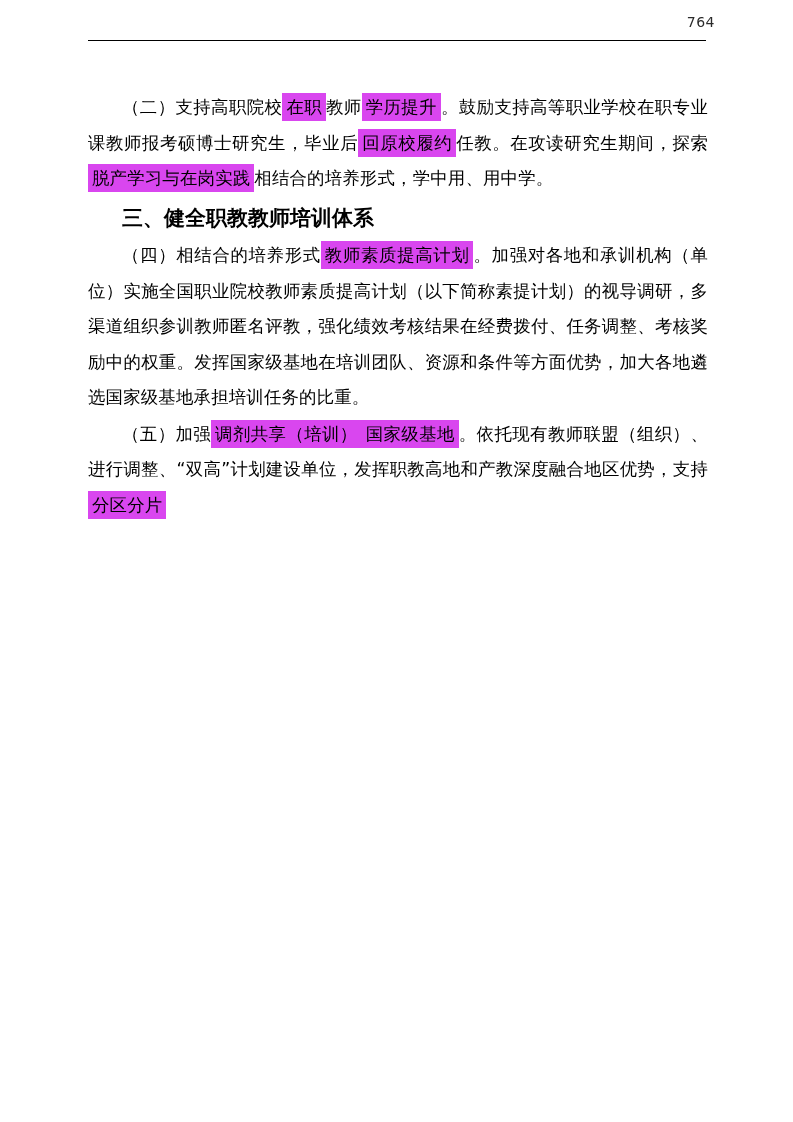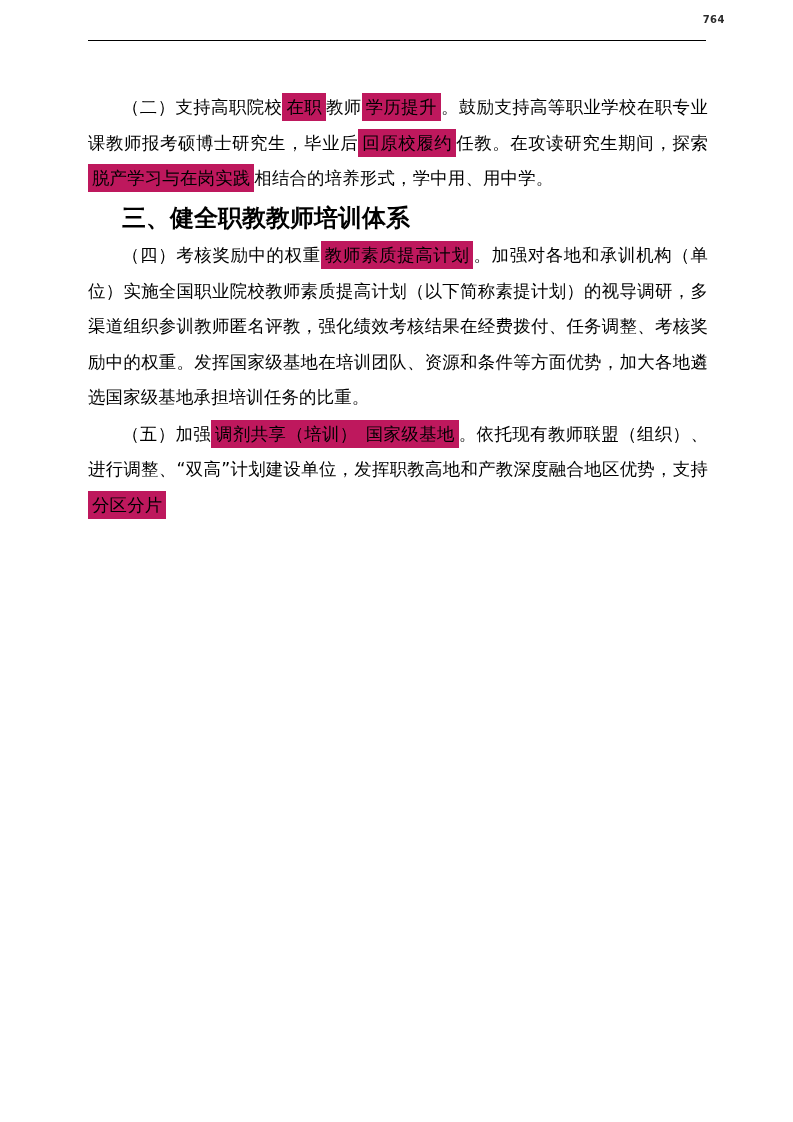--- a/index.html
+++ b/index.html
@@ -13,25 +13,24 @@
     height: 1122px;
     background: #ffffff;
     font-family: "DejaVu Sans", "Liberation Sans", sans-serif;
     color: #000000;
     box-sizing: border-box;
     overflow: hidden;
   }
   .page-number {
     position: absolute;
     top: 14px;
-    right: 68px;
-    font-size: 10px;
+    right: 78px;
+    font-size: 14px;
     color: #2b2b2b;
     letter-spacing: 0.5px;
-    font-weight: bold;
   }
   .rule {
     position: absolute;
     top: 40px;
     left: 88px;
     width: 618px;
     height: 1px;
     background: #000000;
   }
   .content {
@@ -46,27 +45,27 @@
     line-height: 35.5px;
     text-align: justify;
     text-justify: inter-ideograph;
     letter-spacing: 0.2px;
   }
   p.indent {
     text-indent: 34px;
   }
   h2.heading {
     margin: 4px 0 2px 0;
-    font-size: 24px;
+    font-size: 21px;
     line-height: 35.5px;
     font-weight: bold;
     text-indent: 34px;
   }
   mark.hl {
-    background: #be185d;
+    background: #d946ef;
     color: #000000;
     padding: 4px;
   }
 </style>
 </head>
 <body>
 
 <div class="page">
 
   <div class="page-number">764</div>
@@ -76,18 +75,18 @@
 
 
     <p class="para indent"><span>（二）支持高职院校</span><mark class="hl">在职</mark><span>教师</span><mark class="hl">学历提升</mark><span>。鼓励支持高等职业学校在职专业课教师报考硕博士研究生，毕业后</span><mark class="hl">回原校履约</mark><span>任教。在攻读研究生期间，探索</span><mark class="hl">脱产学习与在岗实践</mark><span>相结合的培养形式，学中用、用中学。</span></p>
 
 
     <h2 class="heading">三、健全职教教师培训体系</h2>
 
 
 
 
-    <p class="para indent"><span>（四）考核奖励中的权重</span><mark class="hl">教师素质提高计划</mark><span>。加强对各地和承训机构（单位）实施全国职业院校教师素质提高计划（以下简称素提计划）的视导调研，多渠道组织参训教师匿名评教，强化绩效考核结果在经费拨付、任务调整、考核奖励中的权重。发挥国家级基地在培训团队、资源和条件等方面优势，加大各地遴选国家级基地承担培训任务的比重。</span></p>
+    <p class="para indent"><span>（四）相结合的培养形式</span><mark class="hl">教师素质提高计划</mark><span>。加强对各地和承训机构（单位）实施全国职业院校教师素质提高计划（以下简称素提计划）的视导调研，多渠道组织参训教师匿名评教，强化绩效考核结果在经费拨付、任务调整、考核奖励中的权重。发挥国家级基地在培训团队、资源和条件等方面优势，加大各地遴选国家级基地承担培训任务的比重。</span></p>
 
     <p class="para indent"><span>（五）加强</span><mark class="hl">调剂共享（培训）</mark><mark class="hl">国家级基地</mark><span>。依托现有教师联盟（组织）、进行调整、“双高”计划建设单位，发挥职教高地和产教深度融合地区优势，支持</span><mark class="hl">分区分片</mark></p>
 
   </div>
 </div>
 
 </body></html>

